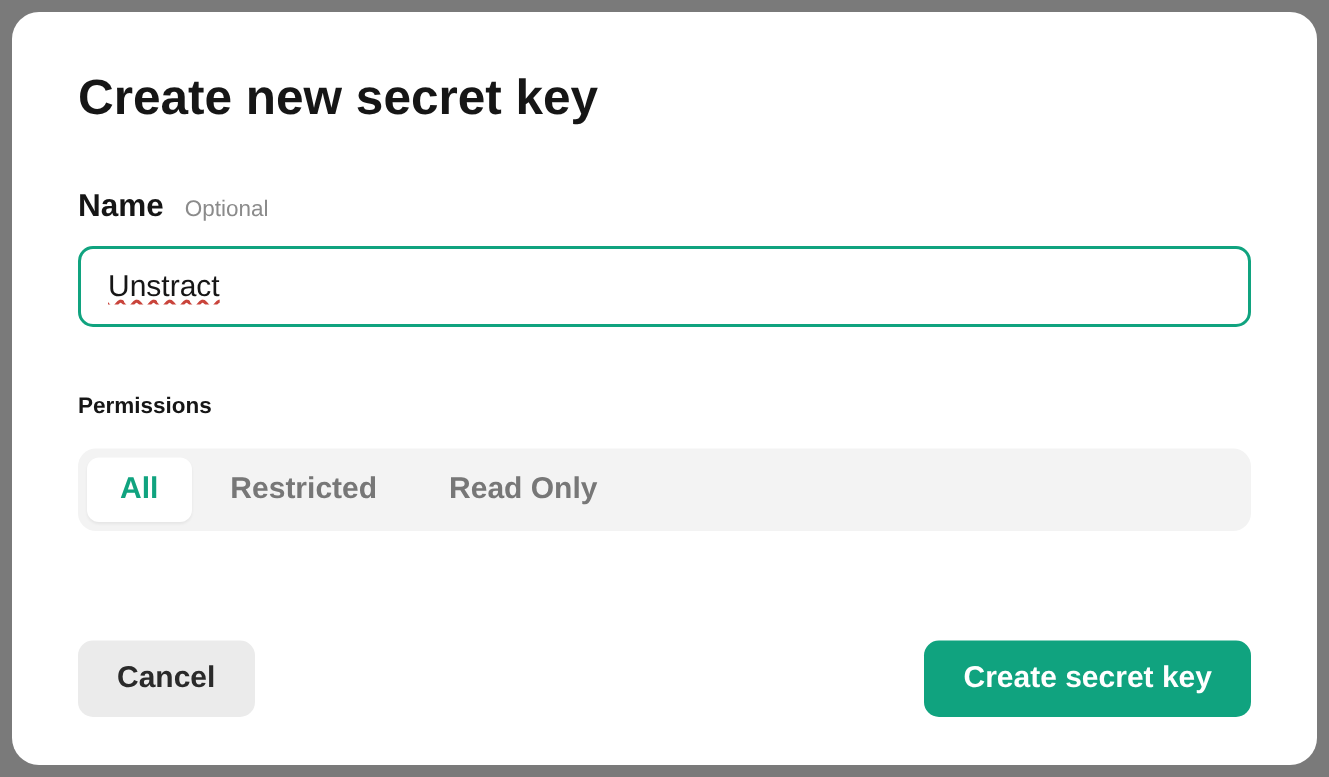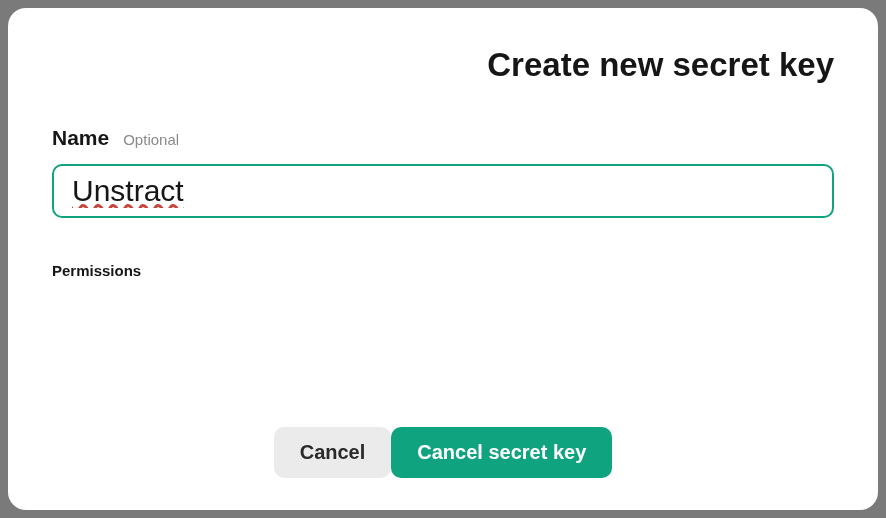--- a/index.html
+++ b/index.html
@@ -19,21 +19,20 @@
     padding: 38px 44px 32px 44px;
     position: relative;
     display: flex;
     flex-direction: column;
   }
   .title {
     font-size: 33px;
     font-weight: 700;
     color: #161616;
     margin-bottom: 42px;
-    text-align: right;
   }
   .label-row {
     display: flex;
     align-items: baseline;
     gap: 14px;
     margin-bottom: 14px;
   }
   .label-main {
     font-size: 21px;
     font-weight: 700;
@@ -43,21 +42,21 @@
     font-size: 15px;
     font-weight: 400;
     color: #8b8b8b;
   }
   .name-input {
     width: 100%;
     height: 54px;
     border: 2px solid #10a37f;
     border-radius: 10px;
     padding: 0 18px;
-    font-size: 30px;
+    font-size: 20px;
     font-family: inherit;
     color: #161616;
     outline: none;
     background: #ffffff;
     text-decoration: underline wavy #c9443b;
     text-decoration-skip-ink: none;
     text-underline-offset: 3px;
   }
   .section-title {
     font-size: 15px;
@@ -85,21 +84,21 @@
     color: #777777;
   }
   .seg-item.active {
     background: #ffffff;
     color: #10a37f;
     box-shadow: 0 1px 2px rgba(0,0,0,0.06);
   }
   .footer {
     margin-top: auto;
     display: flex;
-    justify-content: center;
+    justify-content: space-between;
   }
   .btn {
     border: none;
     font-family: inherit;
     font-size: 20px;
     font-weight: 600;
     padding: 14px 26px;
     border-radius: 10px;
     cursor: pointer;
   }
@@ -121,19 +120,24 @@
 
   <div class="label-row">
     <span class="label-main">Name</span>
     <span class="label-hint">Optional</span>
   </div>
 
   <input type="text" class="name-input" value="Unstract" style="">
 
   <div class="section-title">Permissions</div>
 
+  <div class="segmented">
+    <button class="seg-item active">All</button>
+    <button class="seg-item">Restricted</button>
+    <button class="seg-item">Read Only</button>
+  </div>
 
   <div class="footer">
     <button class="btn btn-secondary">Cancel</button>
-    <button class="btn btn-primary">Cancel secret key</button>
+    <button class="btn btn-primary">Create secret key</button>
   </div>
 
 </div>
 
 </body></html>

